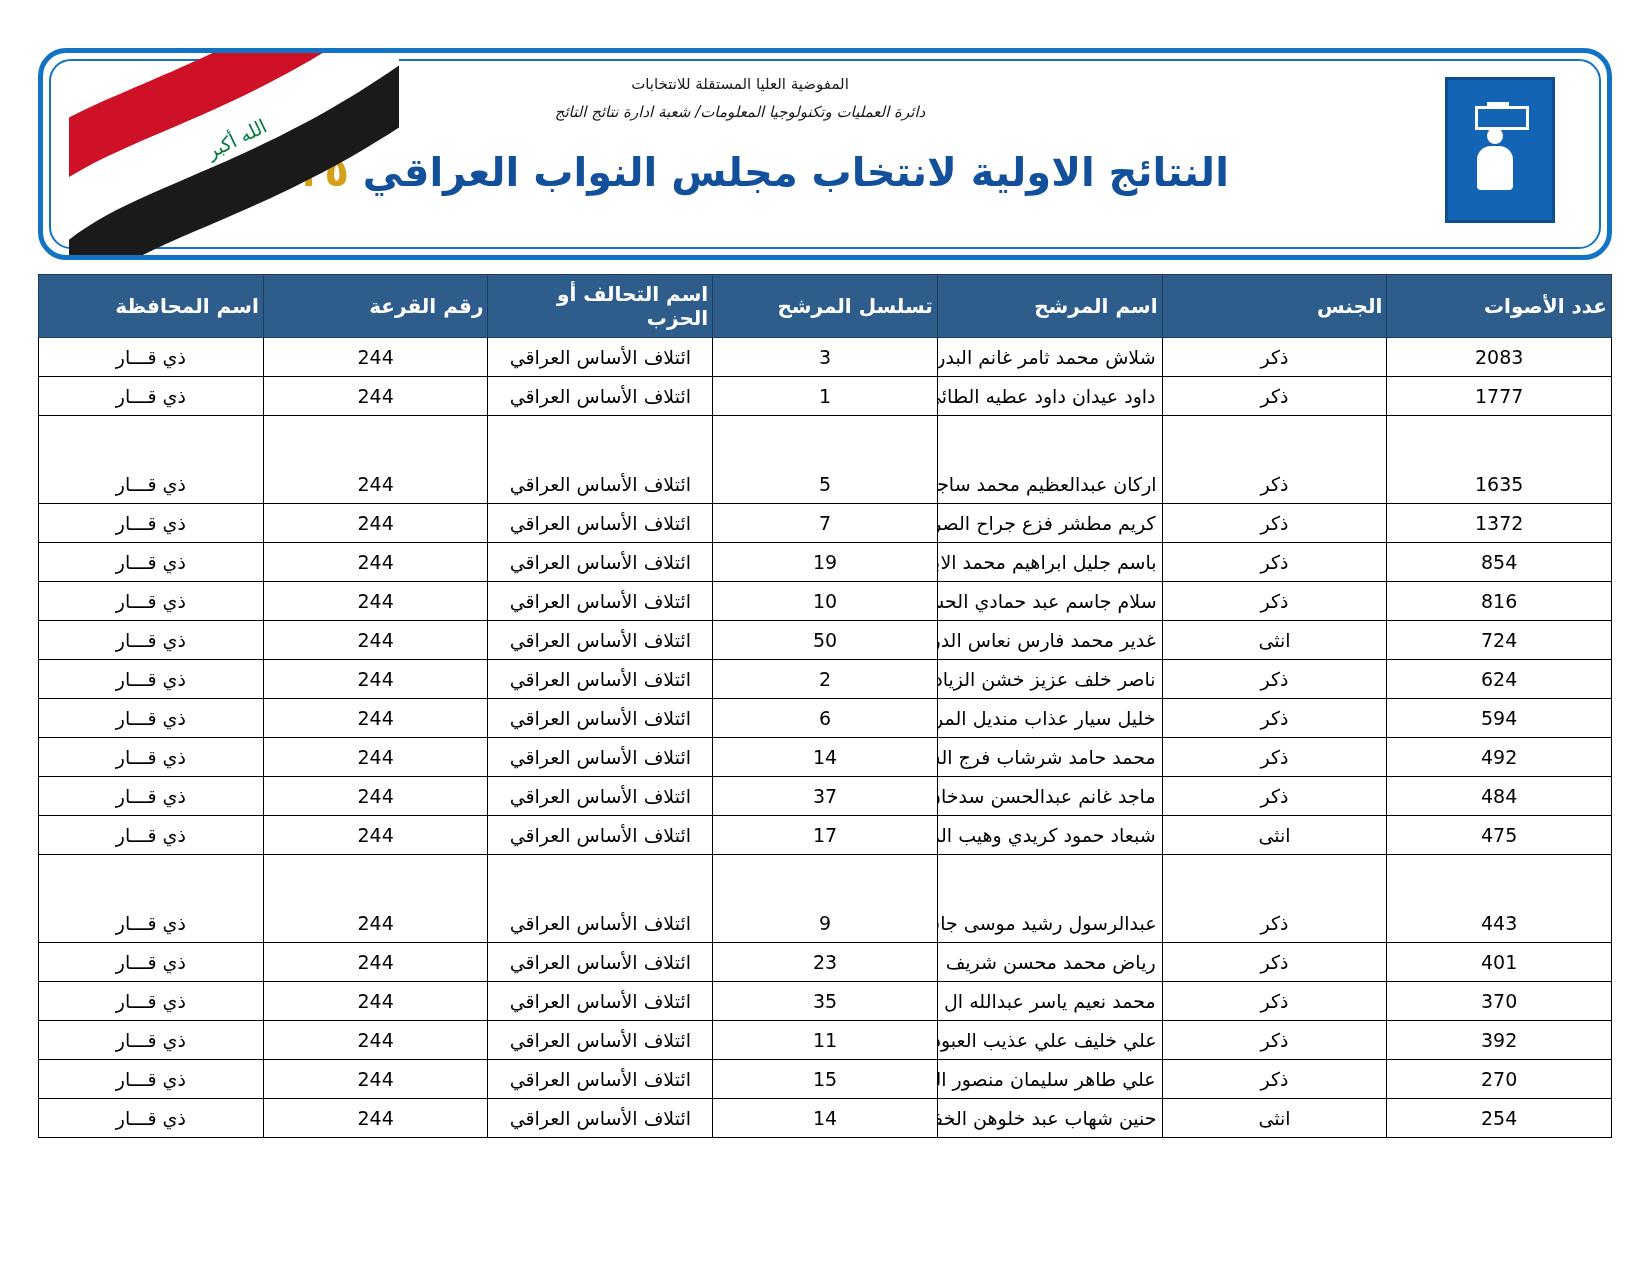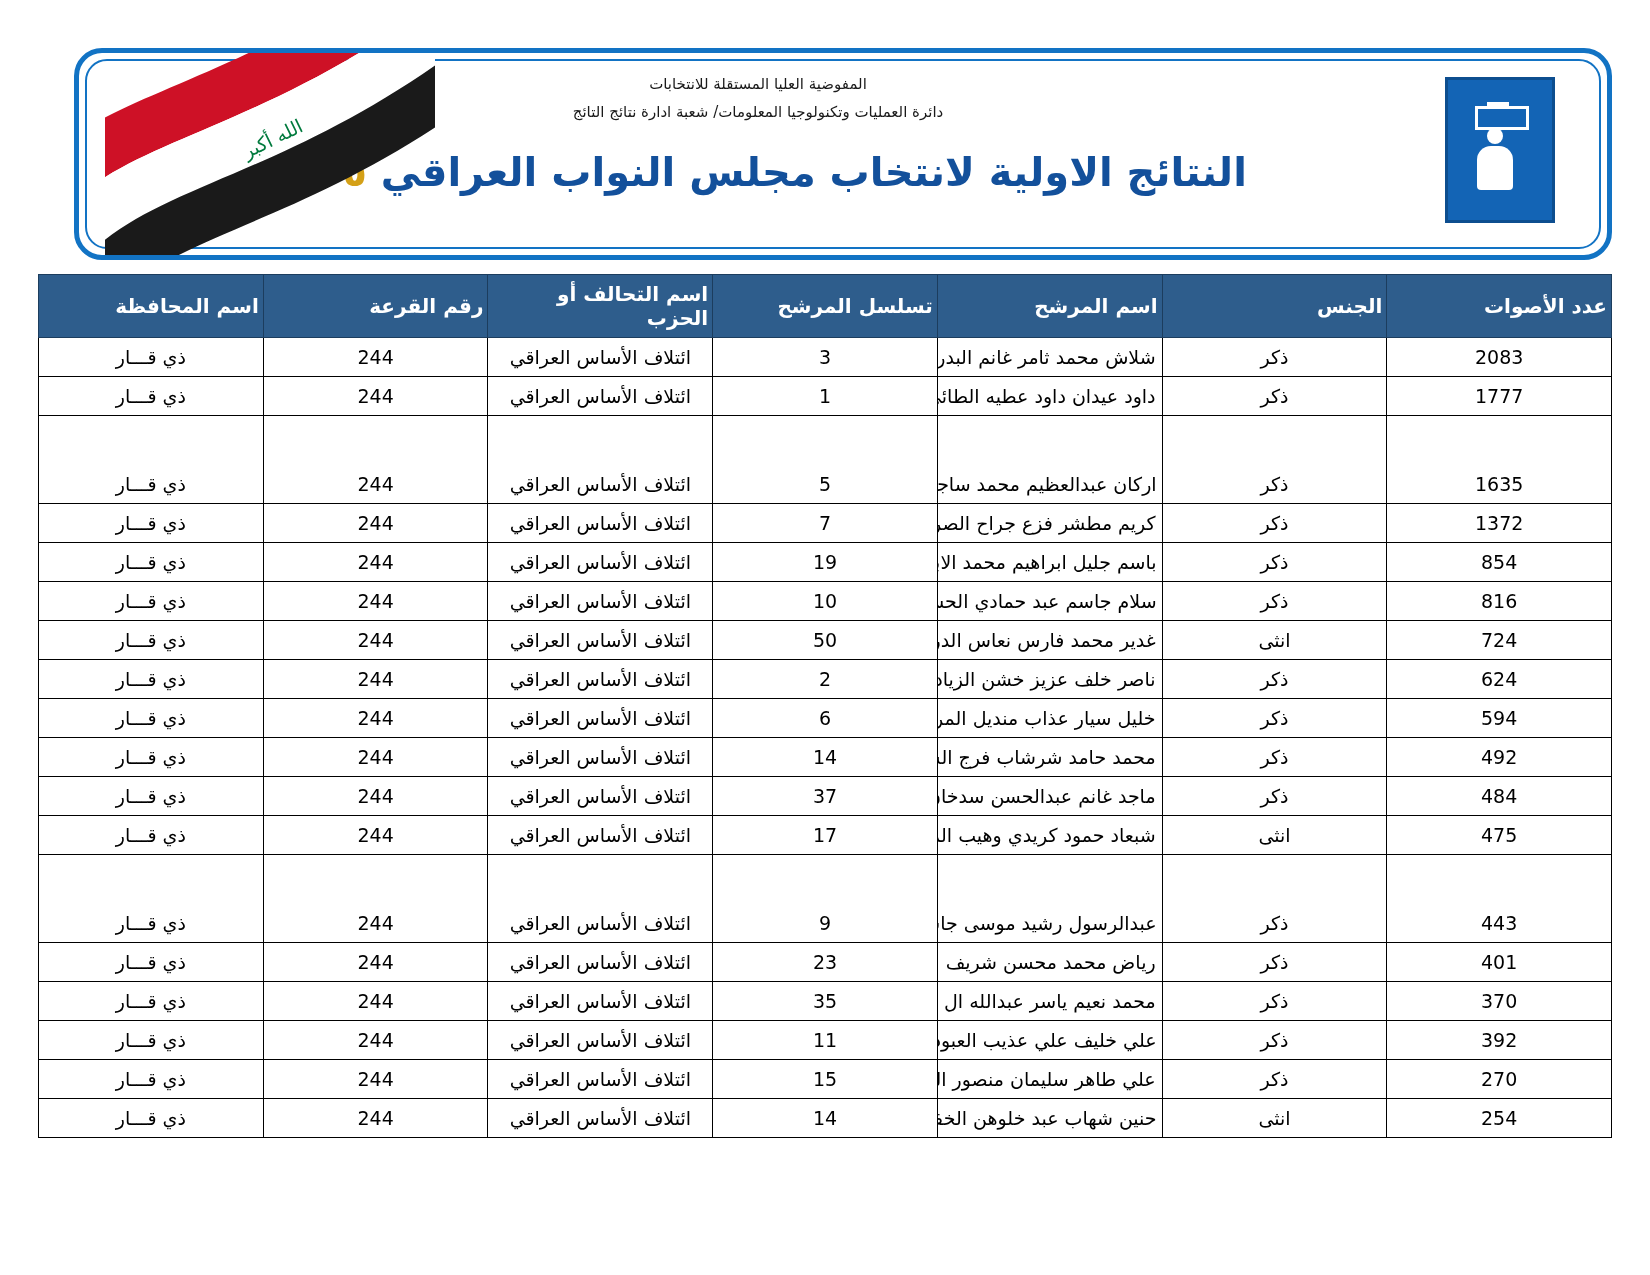--- a/index.html
+++ b/index.html
@@ -30,21 +30,20 @@
     margin: 48px 38px 0 38px;
     height: 212px;
   }
   .header-frame {
     position: absolute;
     inset: 0;
     border: 5px solid #1273c4;
     border-radius: 28px;
     background: #ffffff;
     overflow: hidden;
-    margin-left: 36px;
   }
   .header-inner-line {
     position: absolute;
     inset: 6px;
     border: 2px solid #1273c4;
     border-radius: 22px;
     pointer-events: none;
   }
   .logo-box {
     position: absolute;
@@ -112,20 +111,21 @@
     color: #1a1a1a;
     white-space: nowrap;
   }
   .org-line2 {
     font-family: "DejaVu Sans", sans-serif;
     font-size: 15px;
     letter-spacing: -0.5px;
     color: #1a1a1a;
     margin-top: 10px;
     white-space: nowrap;
+    font-style: italic;
   }
   .title-line {
     margin-top: 28px;
     font-family: "DejaVu Sans", sans-serif;
     font-size: 40px;
     font-weight: bold;
     color: #13509b;
     white-space: nowrap;
   }
   .title-year {

